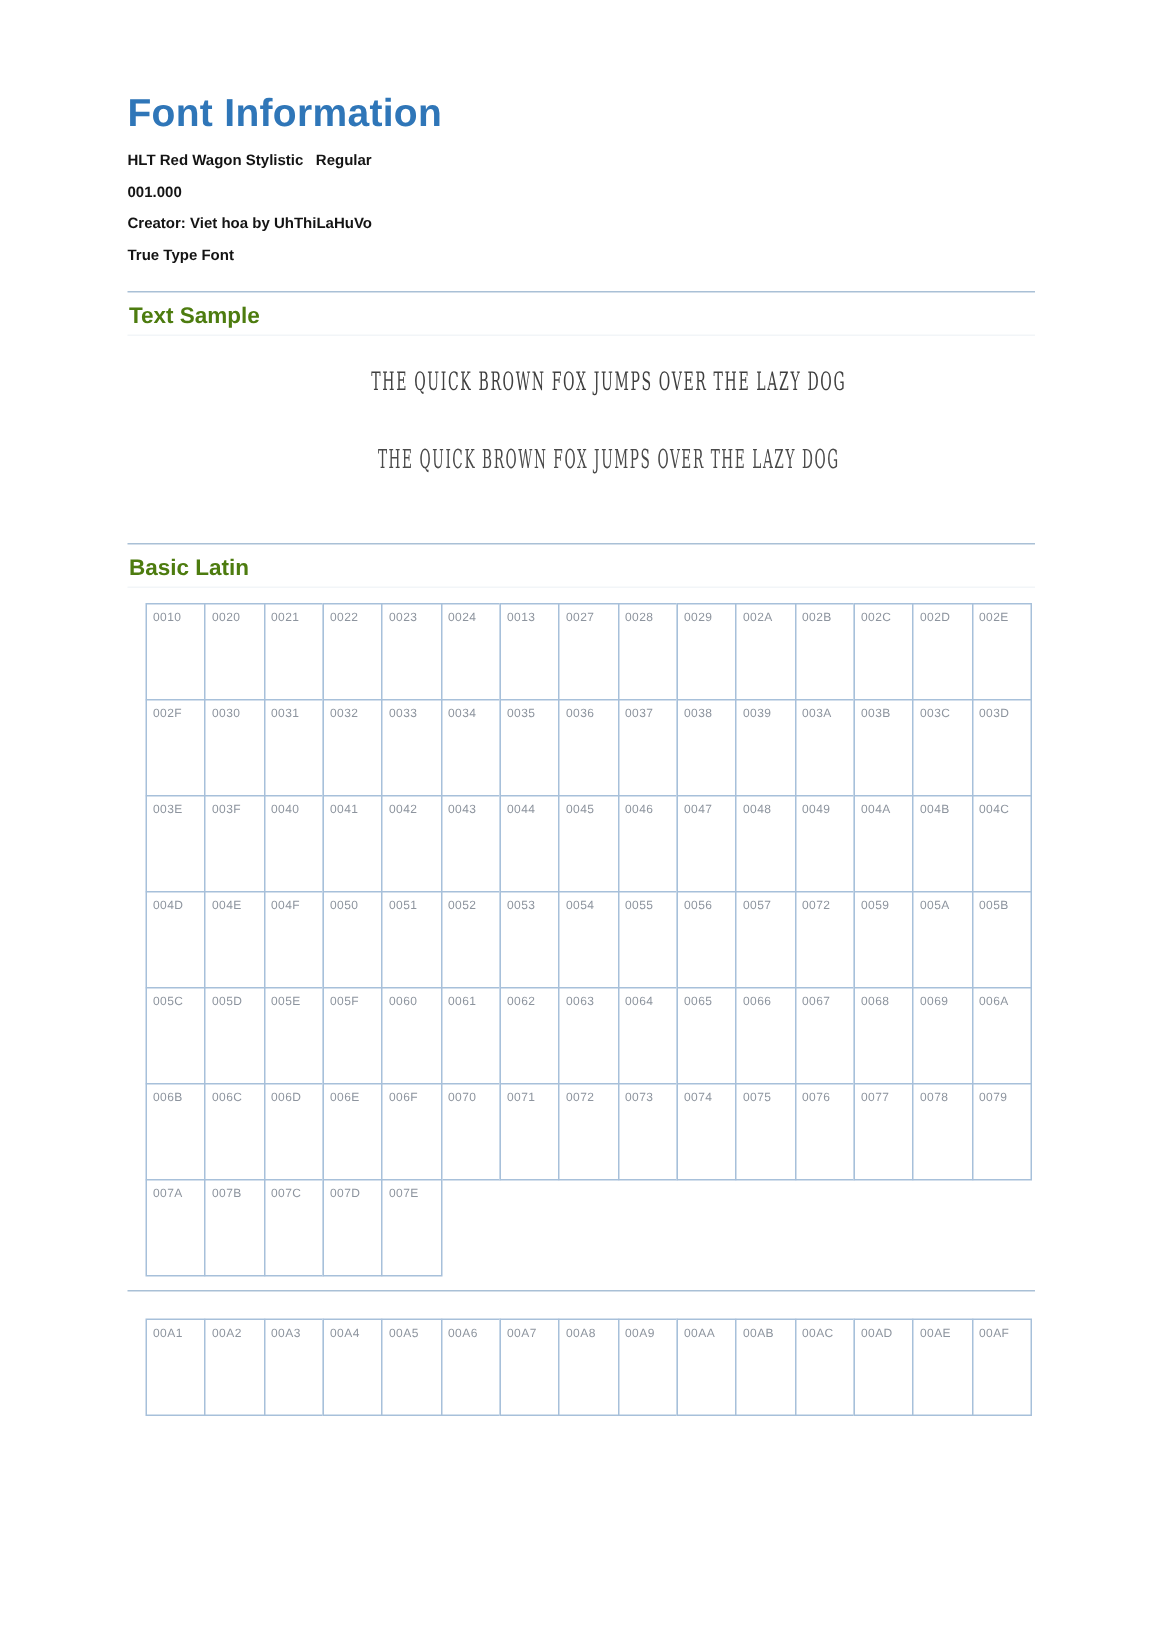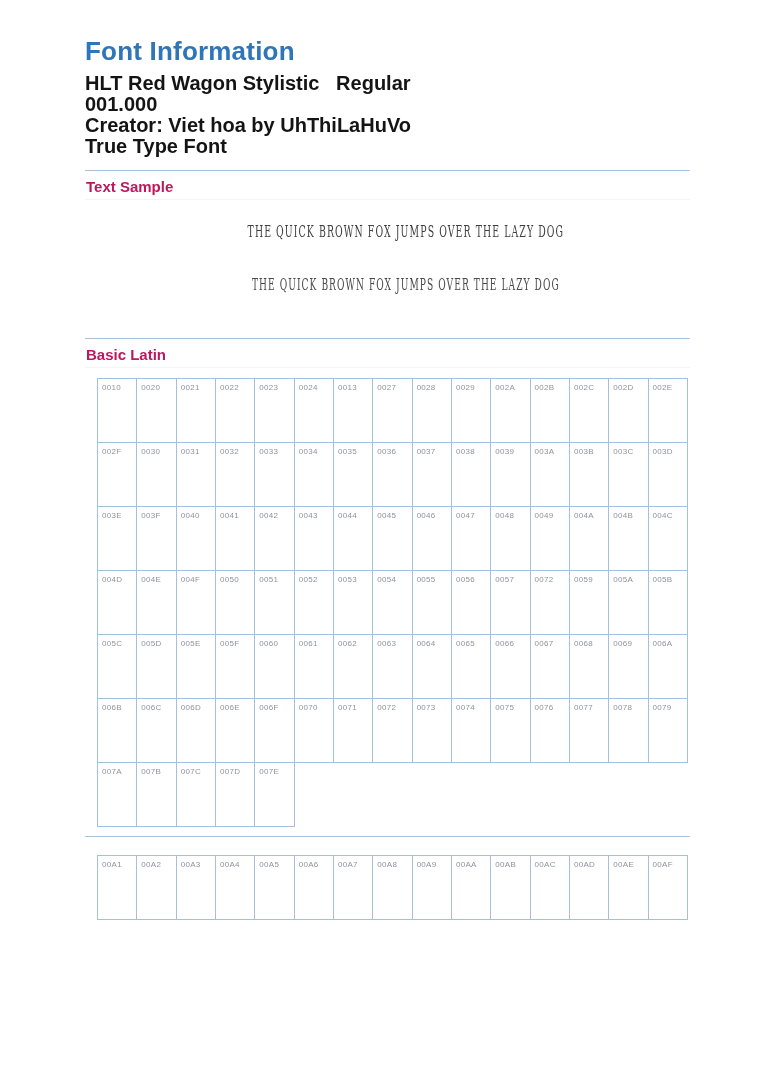--- a/index.html
+++ b/index.html
@@ -2,47 +2,47 @@
 <html><head>
 <meta charset="utf-8">
 <style>
   * { margin:0; padding:0; box-sizing:border-box; }
   html,body { width:768px; height:1087px; background:#ffffff; overflow:hidden; }
   body { font-family:"Liberation Sans", sans-serif; color:#1b1b1b; }
 
   .page { width:605px; margin-left:85px; }
 
   .doc-title {
-    margin-top:36px;
+    margin-top:60px;
     font-size:26px;
     font-weight:bold;
     color:#2f76b8;
     letter-spacing:0.2px;
   }
 
   .meta { margin-top:6px; }
   .meta-line {
-    font-size:20px;
+    font-size:10px;
     font-weight:bold;
     color:#141414;
     line-height:21px;
     white-space:pre-wrap;
   }
 
   .section { margin-top:0; }
   .section-rule {
     border:none;
     border-top:1px solid #a9c0d6;
     height:0;
     width:605px;
   }
   .section-heading {
     font-size:15px;
     font-weight:bold;
-    color:#be185d;
+    color:#4d7c0f;
     padding:7px 0 4px 1px;
     border-bottom:1px solid #f2f5f8;
   }
 
   
   .sample-area { padding:14px 0 26px 0;text-decoration:underline; }
   .sample-line { text-align:center; padding-left:36px; }
   .sample-line.first { margin-top:8px; }
   .sample-line.second { margin-top:34px; }
   .sample-text {

